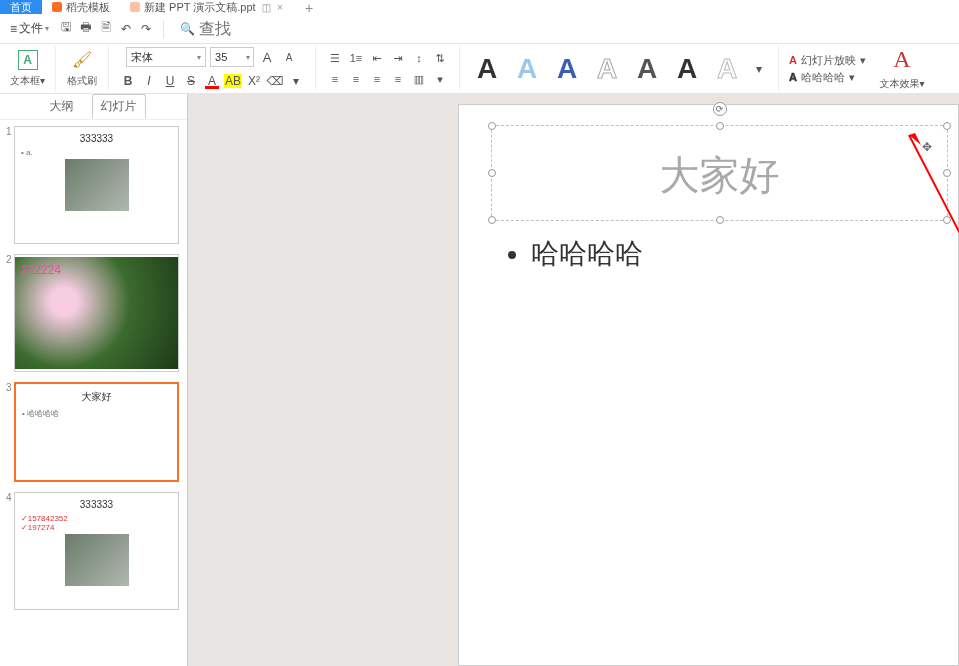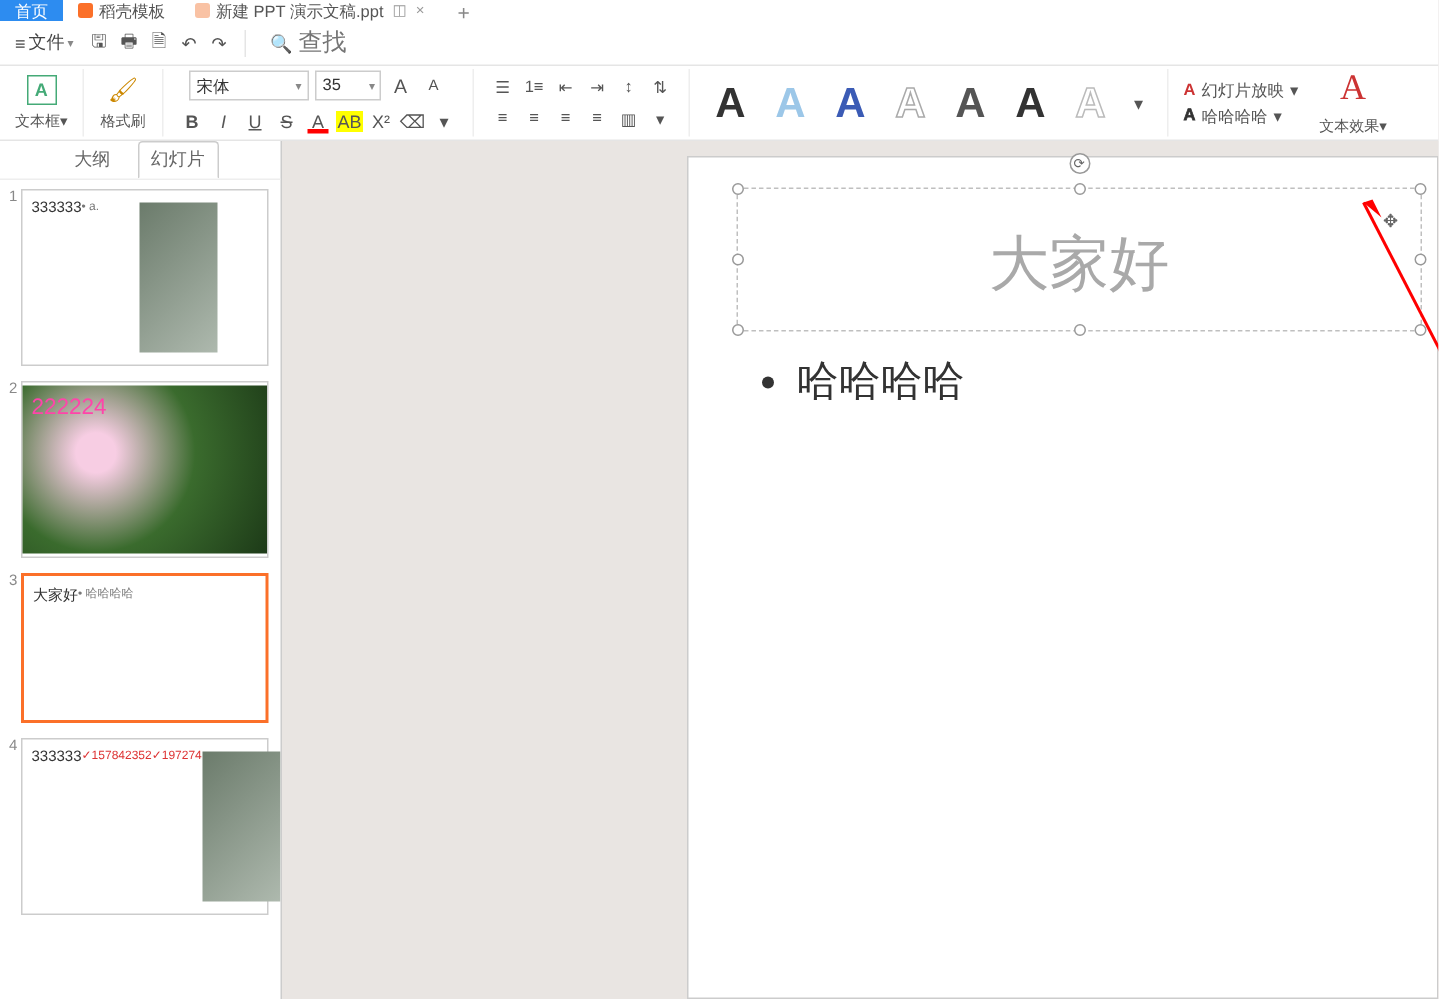--- a/index.html
+++ b/index.html
@@ -60,21 +60,21 @@
 
   
   .workspace { display:flex; height: calc(666px - 14px - 30px - 50px); }
   .side-panel { width:188px; background:#fff; border-right:1px solid #ccc; display:flex; flex-direction:column; }
   .panel-tabs { display:flex; justify-content:center; gap:10px; border-bottom:1px solid #eee; height:26px; align-items:center; }
   .panel-tab { font-size:12px; color:#666; padding:3px 8px; cursor:pointer; }
   .panel-tab.active { border:1px solid #ccc; border-bottom:1px solid #fff; border-radius:3px 3px 0 0; }
   .thumbs { flex:1; overflow:auto; padding:6px 8px; }
   .thumb-wrap { position:relative; margin-bottom:10px; }
   .thumb-num { position:absolute; left:-2px; top:0; font-size:10px; color:#888; }
-  .thumb { margin-left:6px; border:1px solid #ccc; background:#fff; height:118px; padding:6px; font-size:9px; color:#333; display:flex; flex-direction:row; }
+  .thumb { margin-left:6px; border:1px solid #ccc; background:#fff; height:118px; padding:6px; font-size:9px; color:#333; display:flex; flex-direction:column; }
   .thumb.short { height:auto; min-height:100px; }
   .thumb.selected { border:2px solid #fb7029; }
   .thumb-title { text-align:center; font-size:10px; margin-bottom:4px; }
   .thumb-img { background:linear-gradient(135deg,#6b7b6b,#aeb9ae); flex:0 0 52px; margin:2px auto; width:64px; }
   .thumb-img.flower { background: radial-gradient(circle at 30% 40%, #f7cde3 10%, #3a6b2d 50%, #1d3a18 100%); width:100%; flex:1; }
   .thumb-bullet { font-size:8px; color:#777; }
   .thumb-check { color:#d33; font-size:8px; }
 
   .canvas-area { flex:1; background:#e9e5e2; position:relative; overflow:hidden; }
   .slide { position:absolute; left:270px; top:10px; right:0; bottom:0; background:#fff; border:1px solid #ccc; }
@@ -248,21 +248,21 @@
           <div class="thumb-title">333333</div>
           <div class="thumb-bullet">• a.</div>
           <div class="thumb-img"></div>
         </div>
       </div>
 
       <div class="thumb-wrap">
         <div class="thumb-num">2</div>
         <div class="thumb" style="padding:0">
           <div class="thumb-img flower">
-            <span style="color:#f4a; font-size:15px; position:relative; top:6px; left:6px">222224</span>
+            <span style="color:#f4a; font-size:12px; position:relative; top:6px; left:6px">222224</span>
           </div>
         </div>
       </div>
 
       <div class="thumb-wrap">
         <div class="thumb-num">3</div>
         <div class="thumb selected short">
           <div class="thumb-title">大家好</div>
           <div class="thumb-bullet">• <span>哈哈哈哈</span></div>
         </div>

